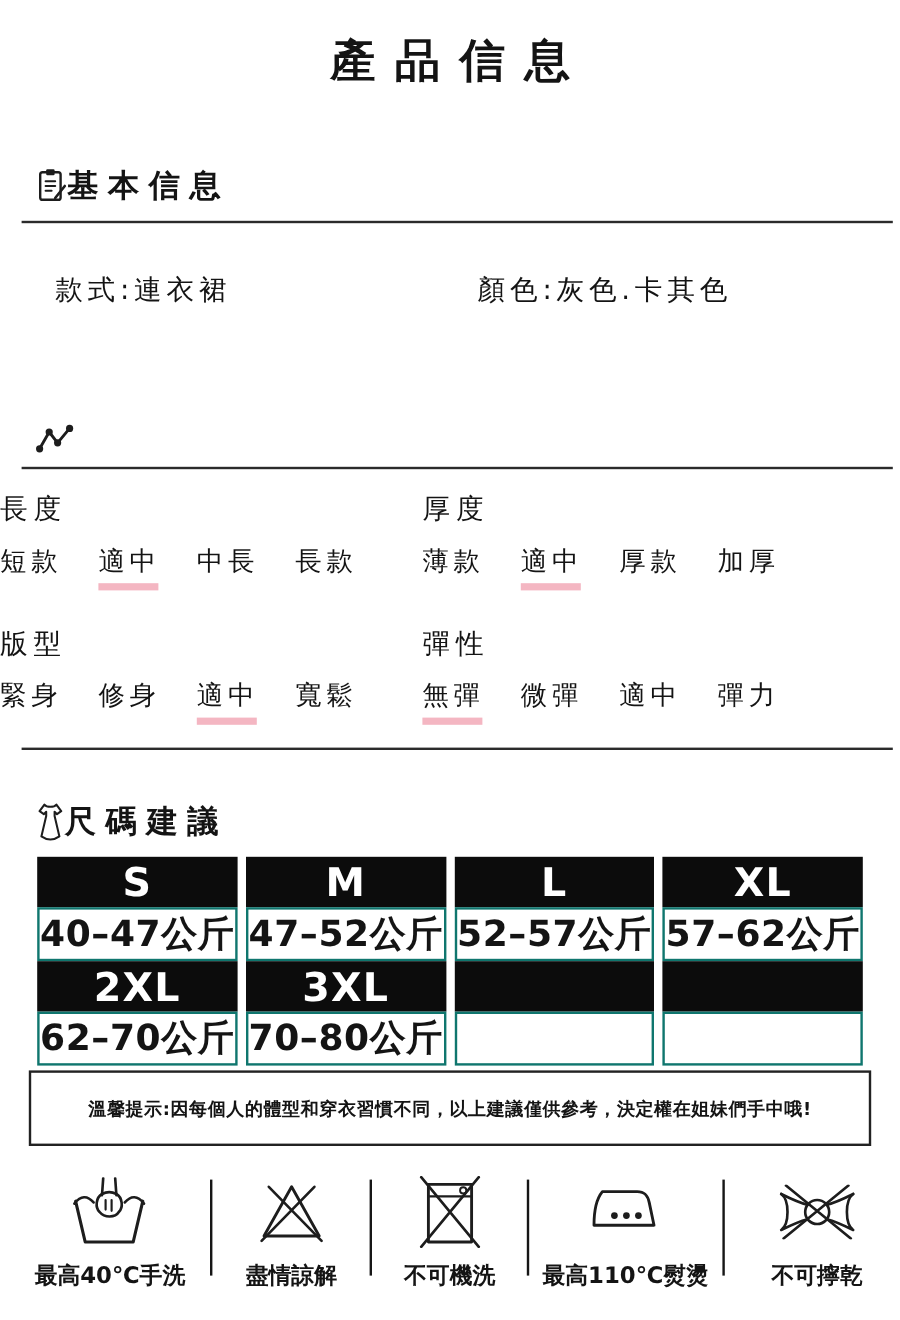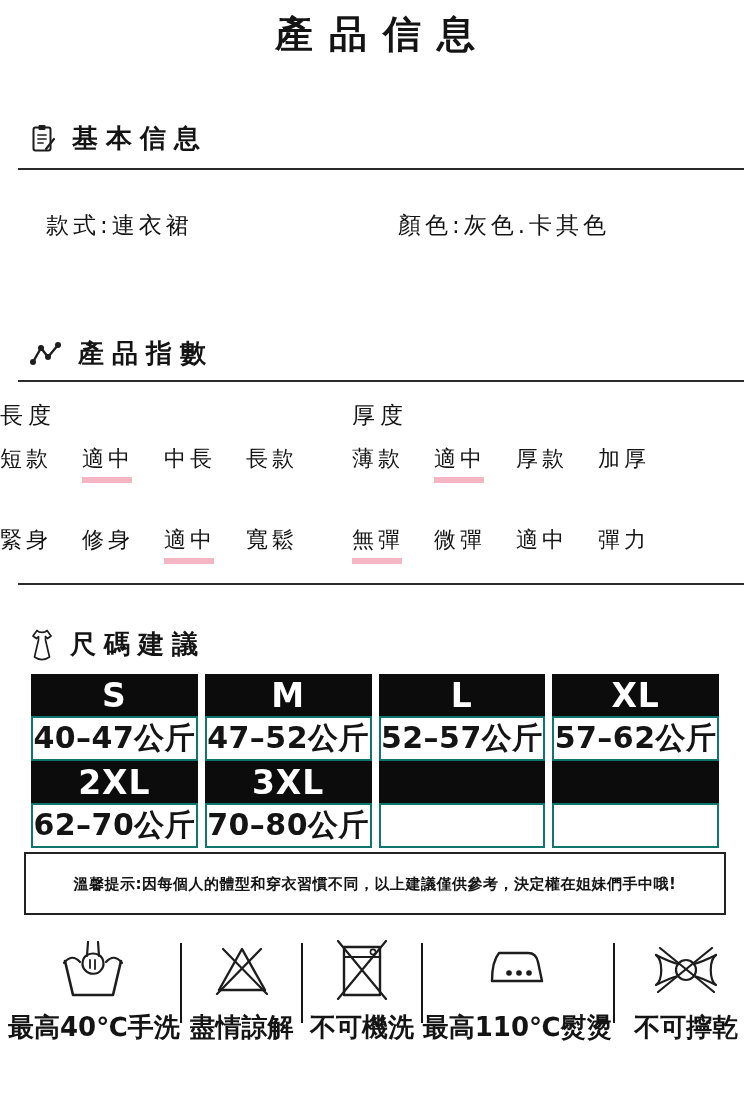--- a/index.html
+++ b/index.html
@@ -4,26 +4,26 @@
 <style>
   * { box-sizing: border-box; }
   html,body { margin:0; padding:0; }
   body {
     width:750px; height:1100px; background:#ffffff; color:#141414;
     font-family:"DejaVu Sans","Liberation Sans",sans-serif; overflow:hidden; position:relative;
   }
   .canvas { width:750px; height:1100px; position:relative; }
 
   .page-title {
-    padding-top:10px; padding-left:16px; text-align:center;
+    padding-top:26px; padding-left:16px; text-align:center;
     font-size:38px; font-weight:800; letter-spacing:16px; line-height:1.3;
   }
 
   .sec-head {
-    display:flex; align-items:center; gap:16px; margin-left:30px;
+    display:flex; align-items:center; gap:0; margin-left:30px;
     font-size:26px; font-weight:700; letter-spacing:8px;
   }
   .sec-head .ic { display:flex; flex:0 0 auto; }
 
   .rule { border:none; border-top:2px solid #2b2b2b; margin:0 6px 0 18px; }
 
   .basic-head { margin-top:62px; }
   .rule-1 { margin-top:12px; }
 
   .fields { position:relative; height:32px; margin-top:40px; font-size:23px; letter-spacing:4px; }
@@ -63,21 +63,21 @@
   .size-note {
     margin:4px 24px 0; border:2px solid #222; padding:18px 6px 16px;
     text-align:center; font-size:15px; font-weight:600; letter-spacing:0.5px; line-height:25px;
   }
   .size-note div { white-space:nowrap; }
 
   .care-row { display:flex; align-items:stretch; margin:24px 8px 0; }
   .care-item { display:flex; flex-direction:column; align-items:center; justify-content:flex-start; }
   .ci1 { flex:1.3; } .ci2 { flex:1.02; } .ci3 { flex:1.0; } .ci4 { flex:1.25; } .ci5 { flex:0.95;margin-left:16px; }
   .care-item .glyph { height:62px; display:flex; align-items:center; }
-  .care-label { margin-top:9px; font-size:26px; font-weight:700; white-space:nowrap; }
+  .care-label { margin-top:9px; font-size:19px; font-weight:700; white-space:nowrap; }
   .care-div { width:2px; background:#161616; height:80px; margin-top:4px; flex:0 0 auto; }
 
   svg { display:block; }
   .stroke { fill:none; stroke:#1d1d1d; stroke-linecap:round; stroke-linejoin:round; }
 </style>
 </head>
 <body>
 
 <div class="canvas">
 
@@ -104,21 +104,20 @@
   <div class="sec-head index-head">
     <span class="ic">
       <svg width="32" height="28" viewBox="0 0 32 28">
         <path class="stroke" d="M3,22 L11,8 L18,17 L28,5" stroke-width="2.4"></path>
         <circle cx="3" cy="22" r="3" fill="#1d1d1d"></circle>
           <circle cx="11" cy="8" r="3" fill="#1d1d1d"></circle>
         <circle cx="18" cy="17" r="3" fill="#1d1d1d"></circle>
           <circle cx="28" cy="5" r="3" fill="#1d1d1d"></circle>
       </svg>
     </span>
-    <span>產品指數</span>
   </div>
   <hr class="rule rule-2">
 
   <div class="attr-grid">
     <div class="attr-group">
       <div class="attr-name">長度</div>
       <div class="attr-opts">
         <span class="opt">短款</span>
         <span class="opt selected">適中</span>
         <span class="opt">中長</span>
@@ -128,28 +127,30 @@
     <div class="attr-group">
       <div class="attr-name">厚度</div>
       <div class="attr-opts">
         <span class="opt">薄款</span>
         <span class="opt selected">適中</span>
         <span class="opt">厚款</span>
         <span class="opt">加厚</span>
       </div>
     </div>
     <div class="attr-group">
+      <div class="attr-name">版型</div>
       <div class="attr-opts">
         <span class="opt">緊身</span>
         <span class="opt">修身</span>
         <span class="opt selected">適中</span>
         <span class="opt">寬鬆</span>
       </div>
     </div>
     <div class="attr-group">
+      <div class="attr-name">彈性</div>
       <div class="attr-opts">
         <span class="opt selected">無彈</span>
         <span class="opt">微彈</span>
         <span class="opt">適中</span>
         <span class="opt">彈力</span>
       </div>
     </div>
   </div>
   <hr class="rule rule-3">
 

